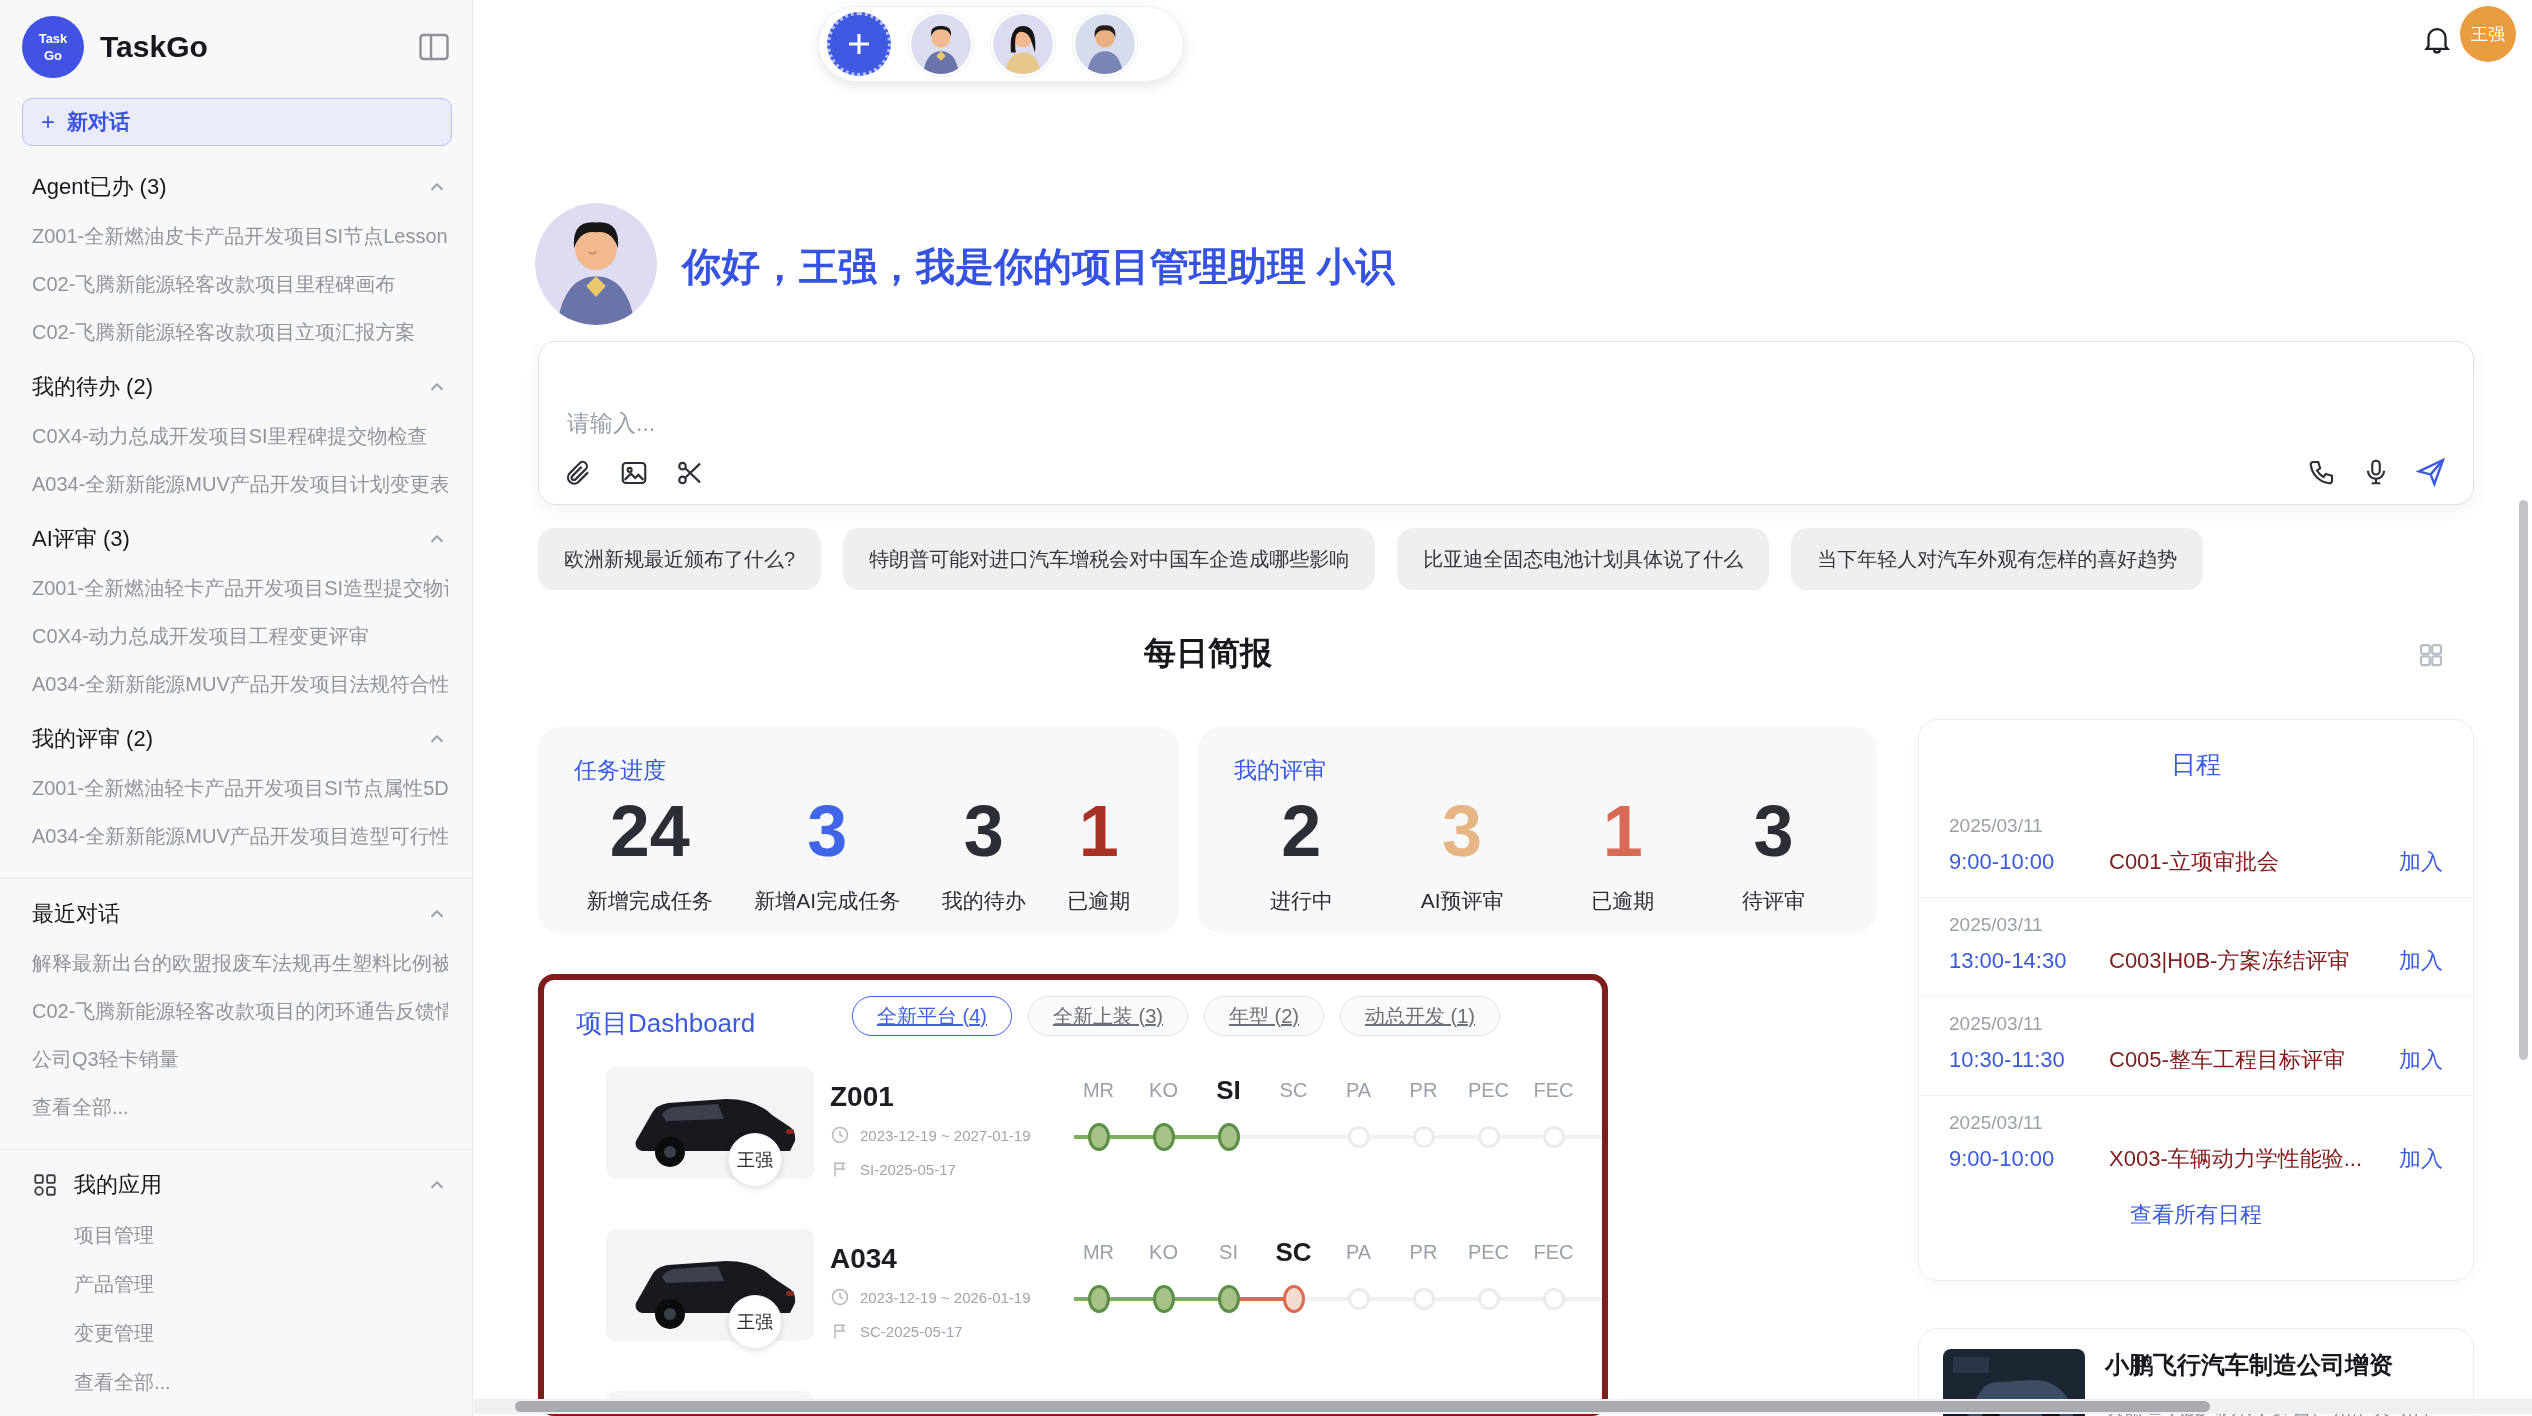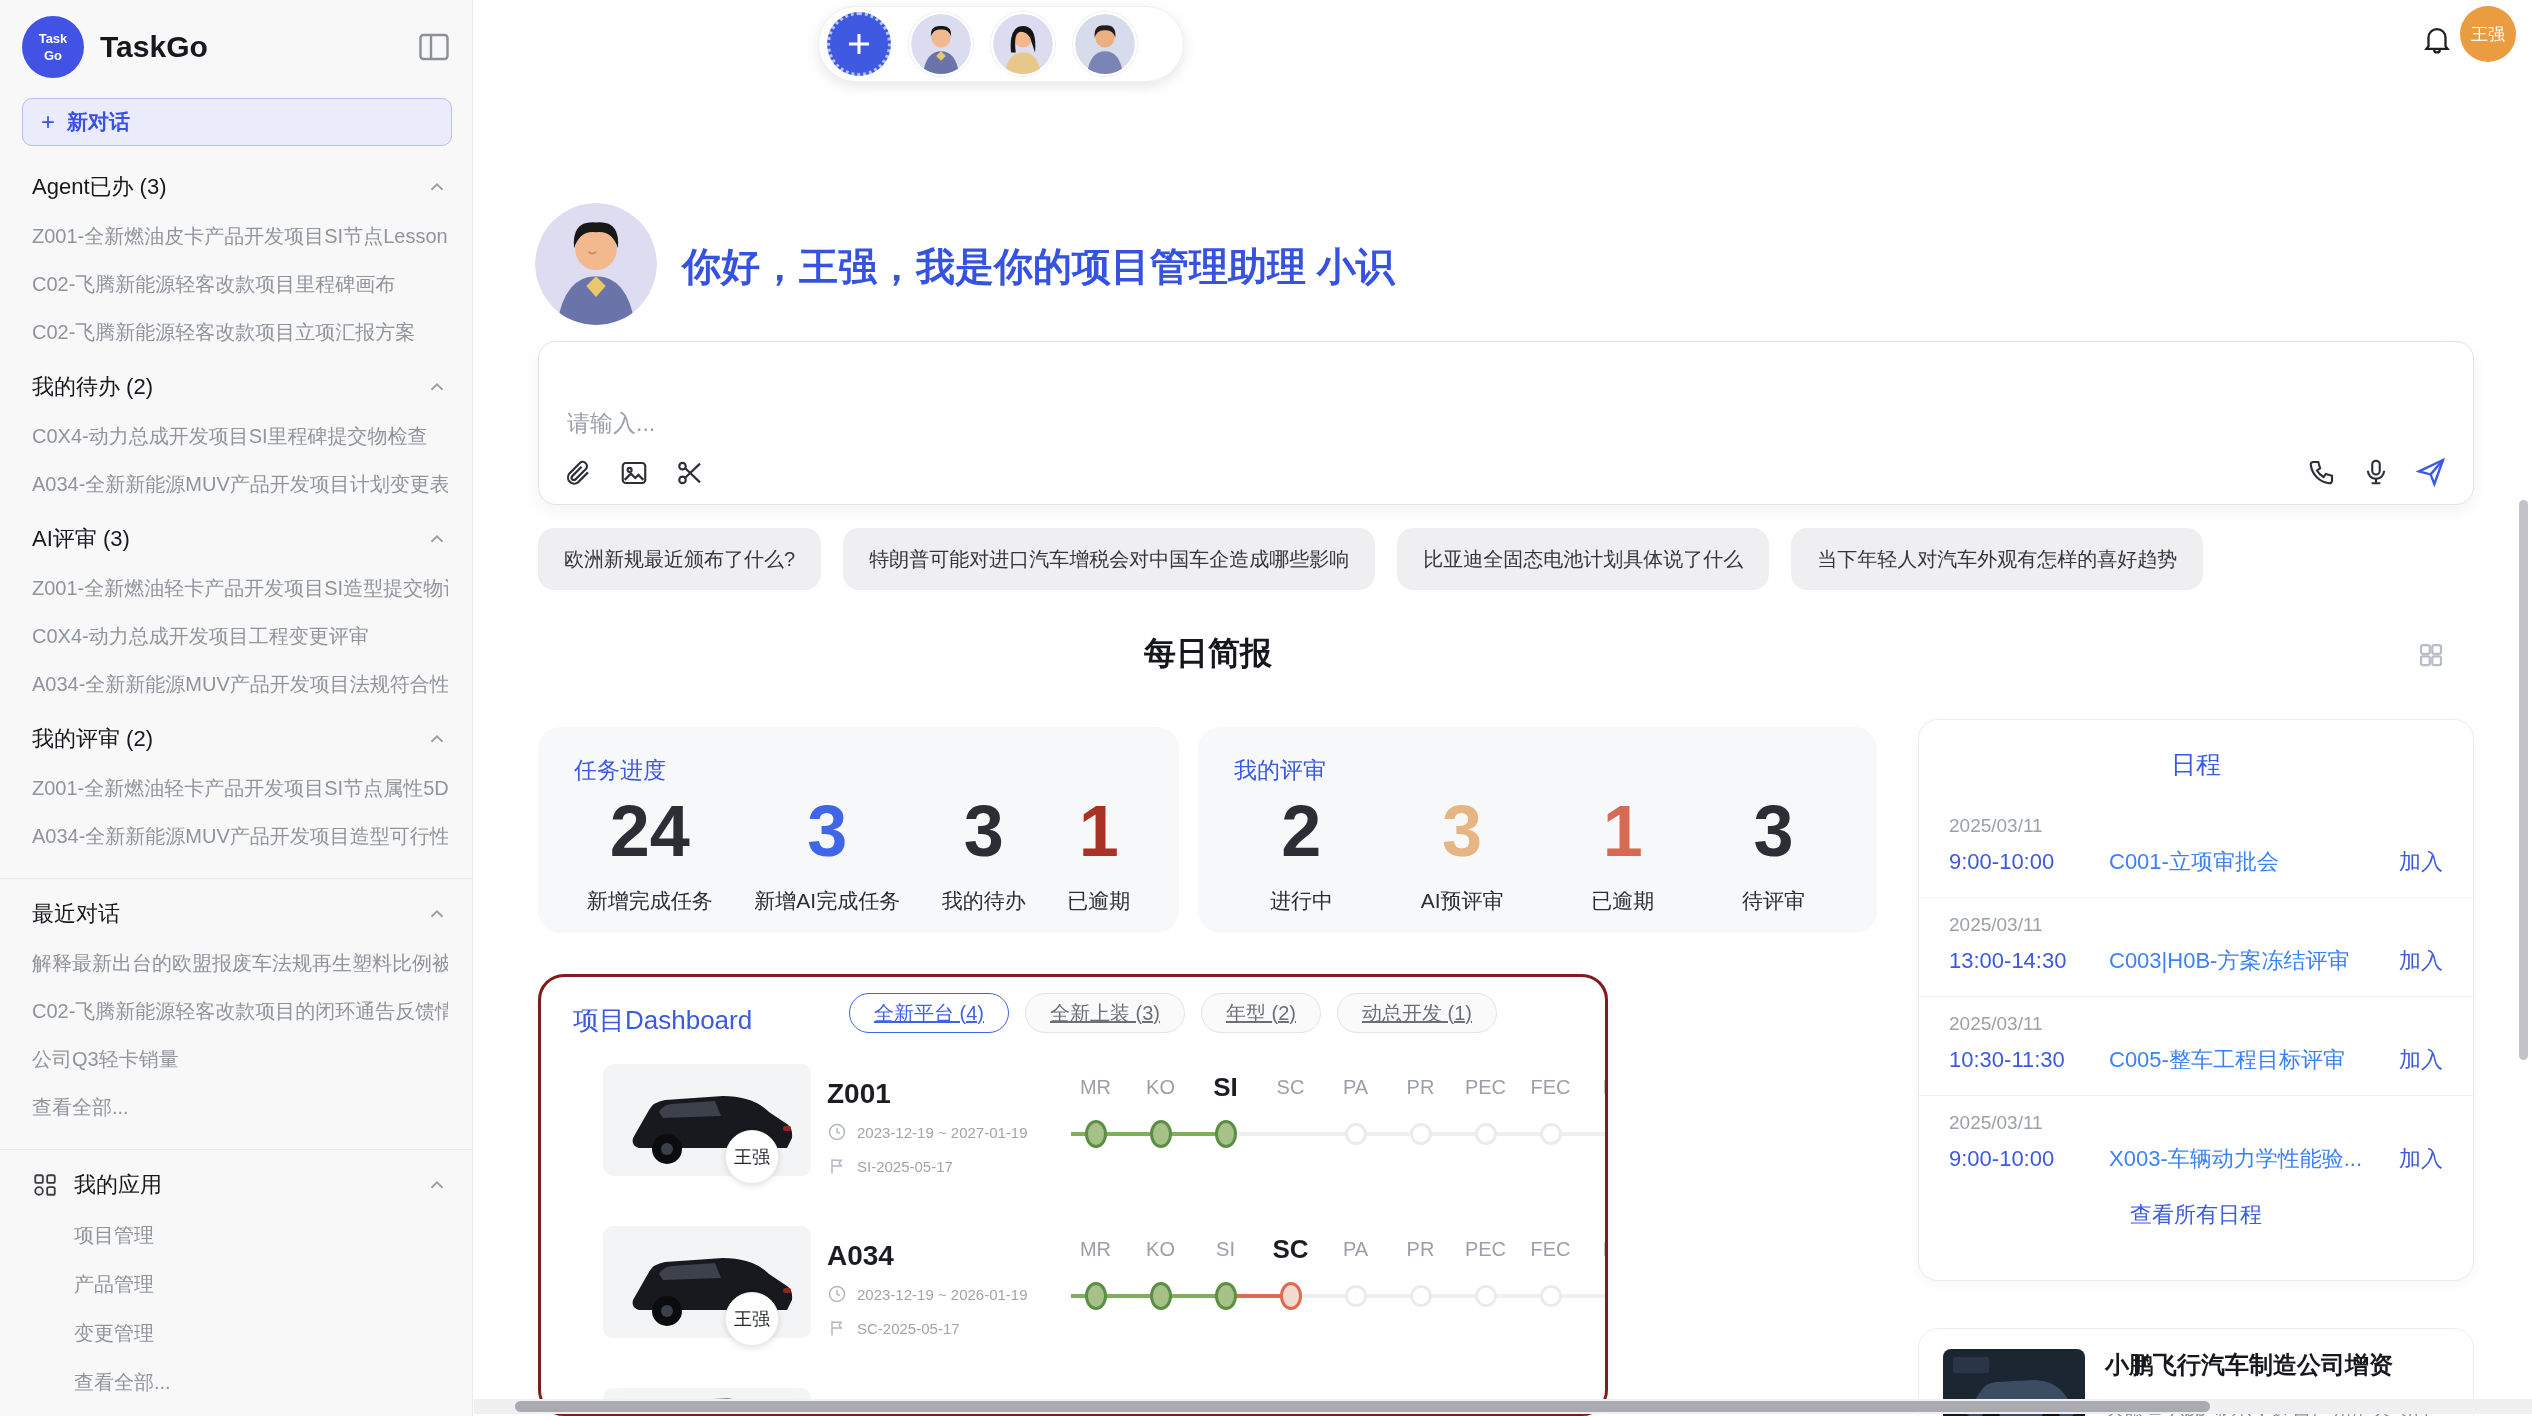--- a/index.html
+++ b/index.html
@@ -54,21 +54,21 @@
   .stat-card.c1 { left:538px; width:641px; }
   .stat-card.c2 { left:1198px; width:679px; }
   .stat-title { position:absolute; left:36px; top:28px; font-size:23px; color:#3b5ae0; }
   .stat-row { position:absolute; left:0; right:0; top:62px; display:flex; justify-content:space-around; padding:0 28px; }
   .stat { text-align:center; }
   .stat .num { font-size:72px; font-weight:600; line-height:84px; }
   .stat .lbl { font-size:21px; color:#2a2d33; margin-top:14px; }
   .c-dark { color:#2b2e35; } .c-blue { color:#4065e9; } .c-red { color:#a93226; } .c-tan { color:#e7b483; } .c-red2 { color:#d66a52; }
 
   
-  .dash-card { position:absolute; left:538px; top:974px; width:1070px; height:442px; background:#fff; border:3px solid #7f1d1d; border-radius:26px; box-shadow:0 4px 14px rgba(20,20,40,.04); overflow:hidden; }
+  .dash-card { position:absolute; left:538px; top:974px; width:1070px; height:442px; background:#fff; border:6px solid #7f1d1d; border-radius:16px; box-shadow:0 4px 14px rgba(20,20,40,.04); overflow:hidden; }
   .dash-title { position:absolute; left:32px; top:26px; font-size:26px; color:#3b5ae0; }
   .dash-tabs { position:absolute; left:308px; top:16px; display:flex; gap:16px; }
   .tab { height:40px; border-radius:20px; border:1px solid #e3e3e7; background:#fafafb; color:#6b6f76; font-size:20px; display:flex; align-items:center; padding:0 24px; cursor:pointer; white-space:nowrap;text-decoration:underline; }
   .tab.active { border-color:#4161e8; color:#4161e8; background:#fff; }
   .proj-row { position:absolute; left:0; width:100%; height:150px; }
   .car-img { position:absolute; left:62px; top:0; width:208px; height:112px; border-radius:10px; overflow:hidden; background:#f4f5f7; }
   .owner-badge { position:absolute; left:184px; top:66px; width:54px; height:54px; border-radius:50%; background:#fff; border:1px solid #ececf0; box-shadow:0 2px 6px rgba(0,0,0,.12); display:flex; align-items:center; justify-content:center; font-size:18px; color:#26282e; }
   .proj-code { position:absolute; left:286px; top:14px; font-size:28px; font-weight:700; color:#1b1d23; }
   .proj-meta { position:absolute; left:286px; display:flex; align-items:center; gap:10px; font-size:15px; color:#a0a4ac; white-space:nowrap; }
   .proj-meta.d1 { top:58px; } .proj-meta.d2 { top:92px; }
@@ -90,21 +90,21 @@
 
   
   .sched-card { position:absolute; left:1918px; top:719px; width:556px; height:562px; background:#fff; border:1px solid #ececf0; border-radius:20px; box-shadow:0 4px 14px rgba(20,20,40,.04); }
   .sched-title { text-align:center; margin-top:28px; font-size:25px; color:#3b5ae0; }
   .sched-list { margin-top:18px; }
   .sched-item { padding:16px 30px 20px 30px; border-bottom:1px solid #f1f1f4; }
   .sched-item:last-child { border-bottom:none; }
   .s-date { font-size:19px; color:#9aa0a8; }
   .s-row { display:flex; align-items:center; margin-top:10px; }
   .s-time { font-size:22px; color:#3b5ae0; width:160px; }
-  .s-name { font-size:22px; color:#3b82f6; flex:1; white-space:nowrap; overflow:hidden; }
+  .s-name { font-size:22px; color:#7f1d1d; flex:1; white-space:nowrap; overflow:hidden; }
   .s-join { font-size:22px; color:#3b5ae0; cursor:pointer; }
   .sched-footer { text-align:center; font-size:22px; color:#3b5ae0; margin-top:6px; cursor:pointer; }
 
   
   .news-card { position:absolute; left:1918px; top:1328px; width:556px; height:150px; background:#fff; border:1px solid #ececf0; border-radius:20px; padding:20px 24px 0 24px; display:flex; gap:20px; }
   .news-img { width:142px; height:92px; border-radius:8px; overflow:hidden; flex:none; }
   .news-title { font-size:24px; font-weight:700; color:#17181d; }
   .news-body { font-size:20px; color:#8e939c; margin-top:14px; line-height:28px; }
 
   

